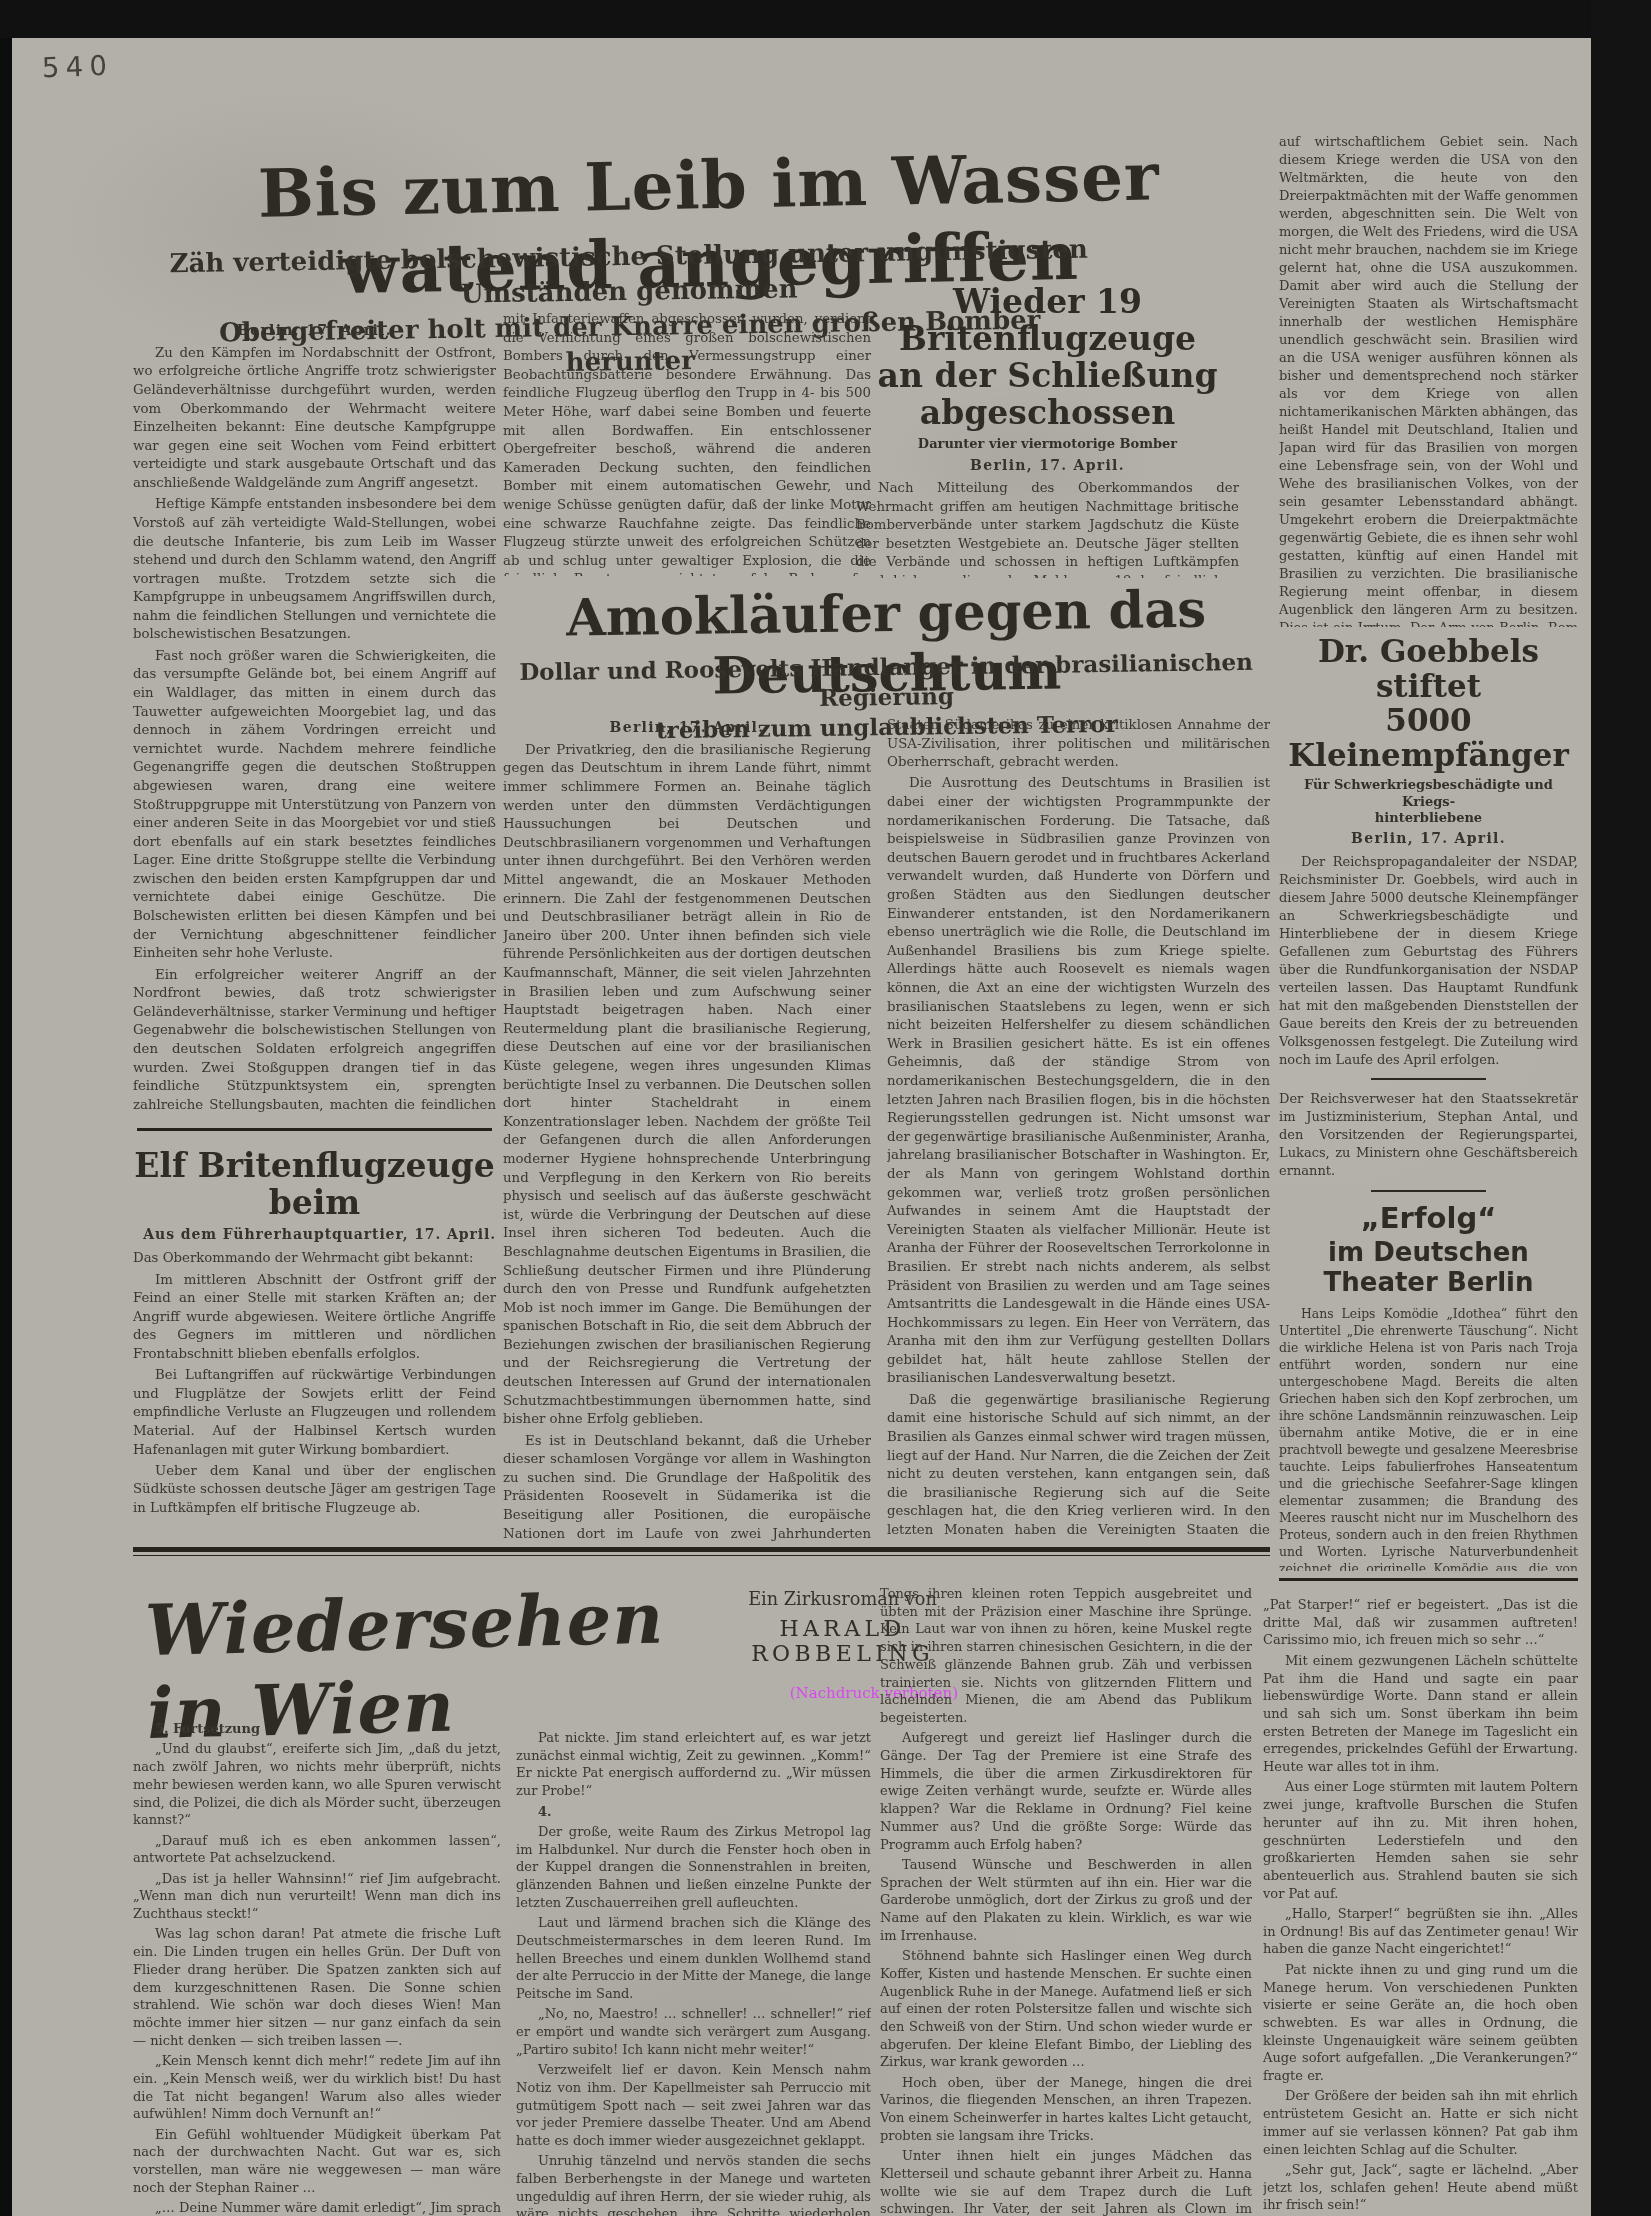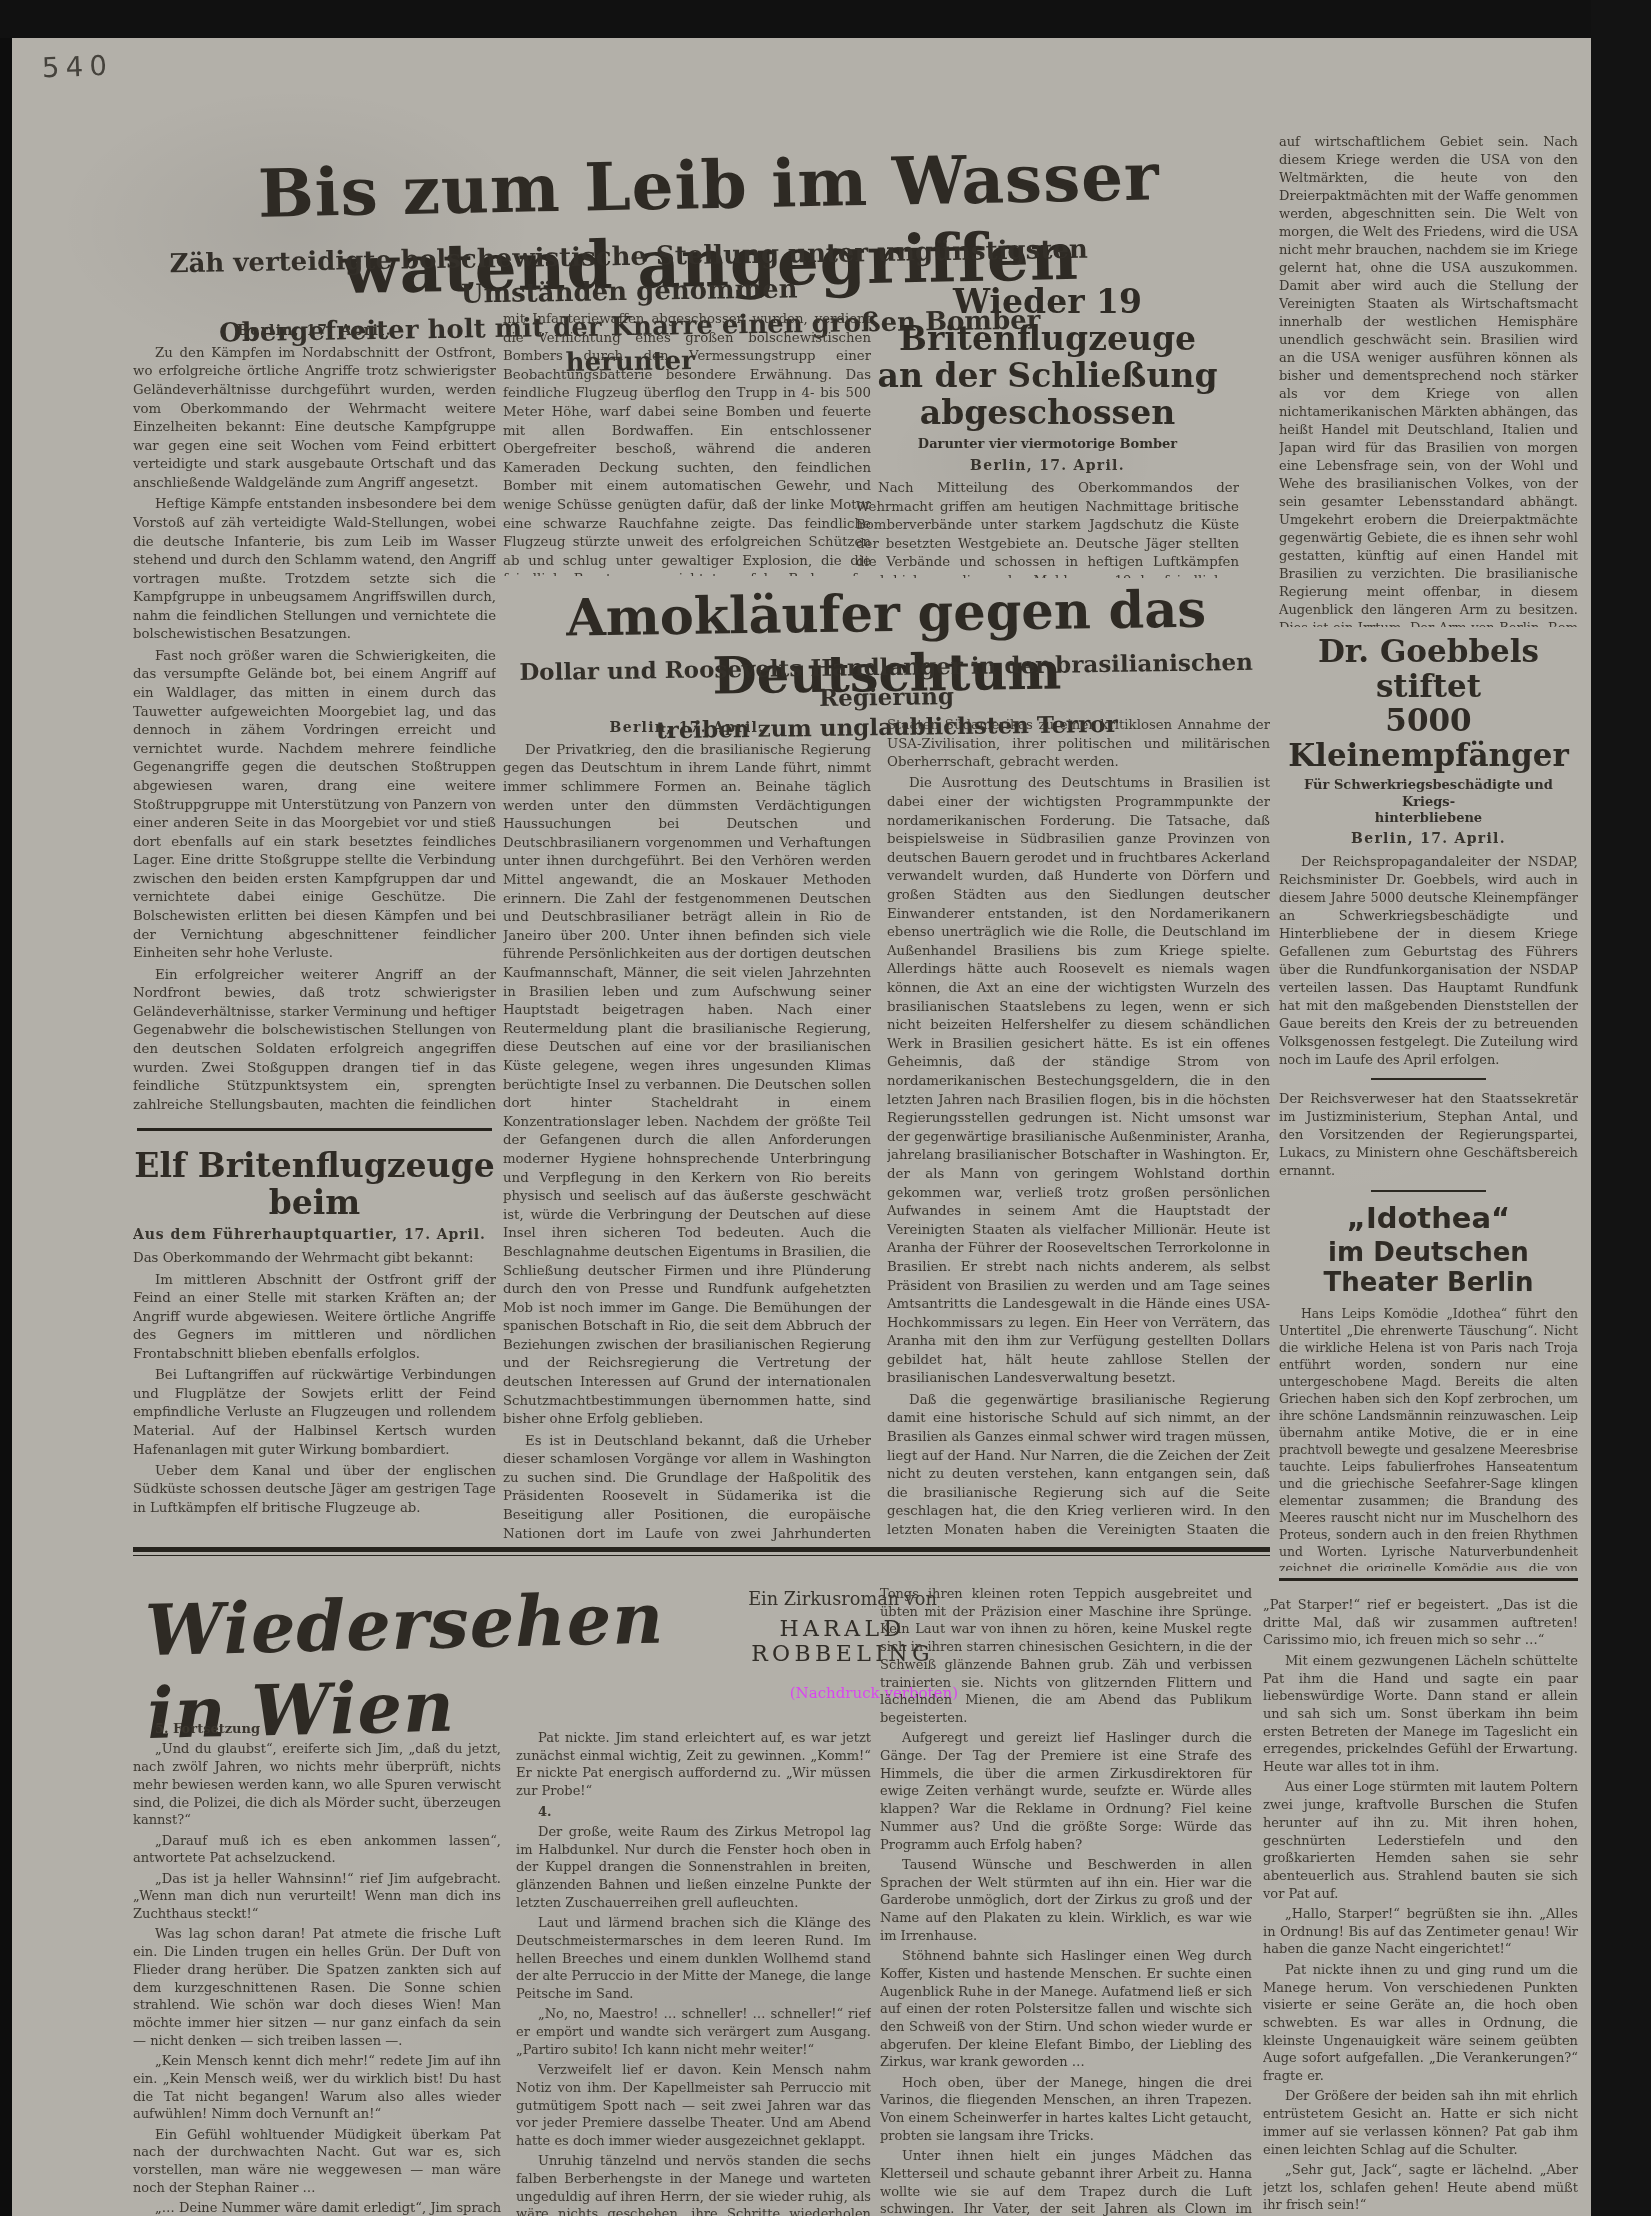--- a/index.html
+++ b/index.html
@@ -18,21 +18,21 @@
   .hand{position:absolute;left:42px;top:50px;font-family:"DejaVu Sans",sans-serif;
     font-size:27.5px;letter-spacing:6.2px;color:#45423c;transform:rotate(-2deg);}
   .hl-main{position:absolute;left:151px;top:146px;width:1117px;text-align:center;
     font-size:66px;font-weight:bold;color:#2e2a24;transform:rotate(-1.1deg);letter-spacing:0.9px;}
   .sub-main{position:absolute;left:151px;top:239px;width:957px;text-align:center;
     font-size:26px;font-weight:bold;color:#332f29;transform:rotate(-0.9deg);line-height:1.35;}
   .col{position:absolute;overflow:hidden;}
   .body p{margin:0 0 2.7px 0;font-size:13.3px;line-height:18.6px;text-align:justify;text-indent:22px;color:#3b362e;}
   .body p.noind{text-indent:0;}
   .dateline{font-size:14px;text-align:center;letter-spacing:1.3px;font-weight:bold;color:#37332c;margin:2.7px 0 6.2px 0;}
-  .srcline{font-size:14px;text-align:left;letter-spacing:0.9px;font-weight:bold;color:#37332c;margin:4.4px 0 7px 0;}
+  .srcline{font-size:14px;text-align:right;letter-spacing:0.9px;font-weight:bold;color:#37332c;margin:4.4px 0 7px 0;}
   .hl-col{font-size:33px;font-weight:bold;text-align:center;line-height:1.12;color:#2f2b25;margin:7px 0 4.4px 0;}
   .sub-col{font-size:13px;font-weight:bold;text-align:center;line-height:1.25;color:#332f29;margin:1.8px 0 4.4px 0;}
   .hl-amok{position:absolute;left:503px;top:583px;width:767px;text-align:center;
     font-size:51px;font-weight:bold;color:#2e2a24;transform:rotate(-0.8deg);}
   .sub-amok{position:absolute;left:503px;top:652px;width:767px;text-align:center;
     font-size:23px;font-weight:bold;color:#332f29;line-height:1.3;transform:rotate(-0.8deg);}
   .rule{position:absolute;background:#26231d;}
   .hr-s{width:115px;height:1.8px;background:#2b2821;margin:9.8px auto;}
   .hl-sans1{font-family:"DejaVu Sans",sans-serif;font-size:29px;font-weight:bold;text-align:center;color:#2f2b25;margin:3.5px 0 0 0;}
   .hl-sans2{font-family:"DejaVu Sans",sans-serif;font-size:26px;font-weight:bold;text-align:center;color:#2f2b25;margin:1.8px 0 8px 0;}
@@ -123,21 +123,21 @@
     </div>
     <div class="sub-col">
       <div>Für Schwerkriegsbeschädigte und Kriegs-</div>
       <div>hinterbliebene</div>
     </div>
     <div class="dateline">Berlin, 17. April.</div>
     <p style="font-size:13px;line-height:18px;">Der Reichspropagandaleiter der NSDAP, Reichsminister Dr. Goebbels, wird auch in diesem Jahre 5000 deutsche Kleinempfänger an Schwerkriegsbeschädigte und Hinterbliebene der in diesem Kriege Gefallenen zum Geburtstag des Führers über die Rundfunkorganisation der NSDAP verteilen lassen. Das Hauptamt Rundfunk hat mit den maßgebenden Dienststellen der Gaue bereits den Kreis der zu betreuenden Volksgenossen festgelegt. Die Zuteilung wird noch im Laufe des April erfolgen.</p>
     <div class="hr-s"></div>
     <p class="noind" style="font-size:13px;line-height:18px;">Der Reichsverweser hat den Staatssekretär im Justizministerium, Stephan Antal, und den Vorsitzenden der Regierungspartei, Lukacs, zu Ministern ohne Geschäftsbereich ernannt.</p>
     <div class="hr-s"></div>
-    <div class="hl-sans1">„Idothea“</div>
+    <div class="hl-sans1">„Erfolg“</div>
     <div class="hl-sans2">im Deutschen Theater Berlin</div>
     <div style="height:284px;overflow:hidden;">
       <p style="font-size:12.4px;line-height:17px;">Hans Leips Komödie „Idothea“ führt den Untertitel „Die ehrenwerte Täuschung“. Nicht die wirkliche Helena ist von Paris nach Troja entführt worden, sondern nur eine untergeschobene Magd. Bereits die alten Griechen haben sich den Kopf zerbrochen, um ihre schöne Landsmännin reinzuwaschen. Leip übernahm antike Motive, die er in eine prachtvoll bewegte und gesalzene Meeresbrise tauchte. Leips fabulierfrohes Hanseatentum und die griechische Seefahrer-Sage klingen elementar zusammen; die Brandung des Meeres rauscht nicht nur im Muschelhorn des Proteus, sondern auch in den freien Rhythmen und Worten. Lyrische Naturverbundenheit zeichnet die originelle Komödie aus, die von mehr als burlesker Kraft ist. Vielleicht ist die Täuschung zu „ehrenwert“ — sie wird einfach vorausgesetzt, die Figuren sind halbgöttliche Komödiengestalten von barocker Plastik. Es ist ein Sommernachtstraum am Meeresstrand — und dieser Meeresstrand ist mit böcklinhafter Phantasie bevölkert. Dammann setzte die schmerzlich-sanfte Helena gegen die zänkische Idothea ab. Kayßlers sich selbstverleugnender Menelaus, Josef Dahmens komisch-männlicher Begleiter, Erich Pontos prosperohafter Proteus, Zechells Silen, Eva Lissas elfisch-kühle Helena, Hans Brausewetters ägyptischer Kapitän, Heinrich Troxbömkers Eunuch wie auch Nehers überzeugende Bühnenbilder und Werner Bochmanns Musik trugen zu dem Erfolg bei.</p>
     </div>
 
   </div>
 
   <div class="rule" style="left:133px;top:1547px;width:1137px;height:4.9px;"></div>
   <div class="rule" style="left:133px;top:1555px;width:1137px;height:1.3px;"></div>
   <div class="rule" style="left:1279px;top:1578px;width:299px;height:2.7px;"></div>

